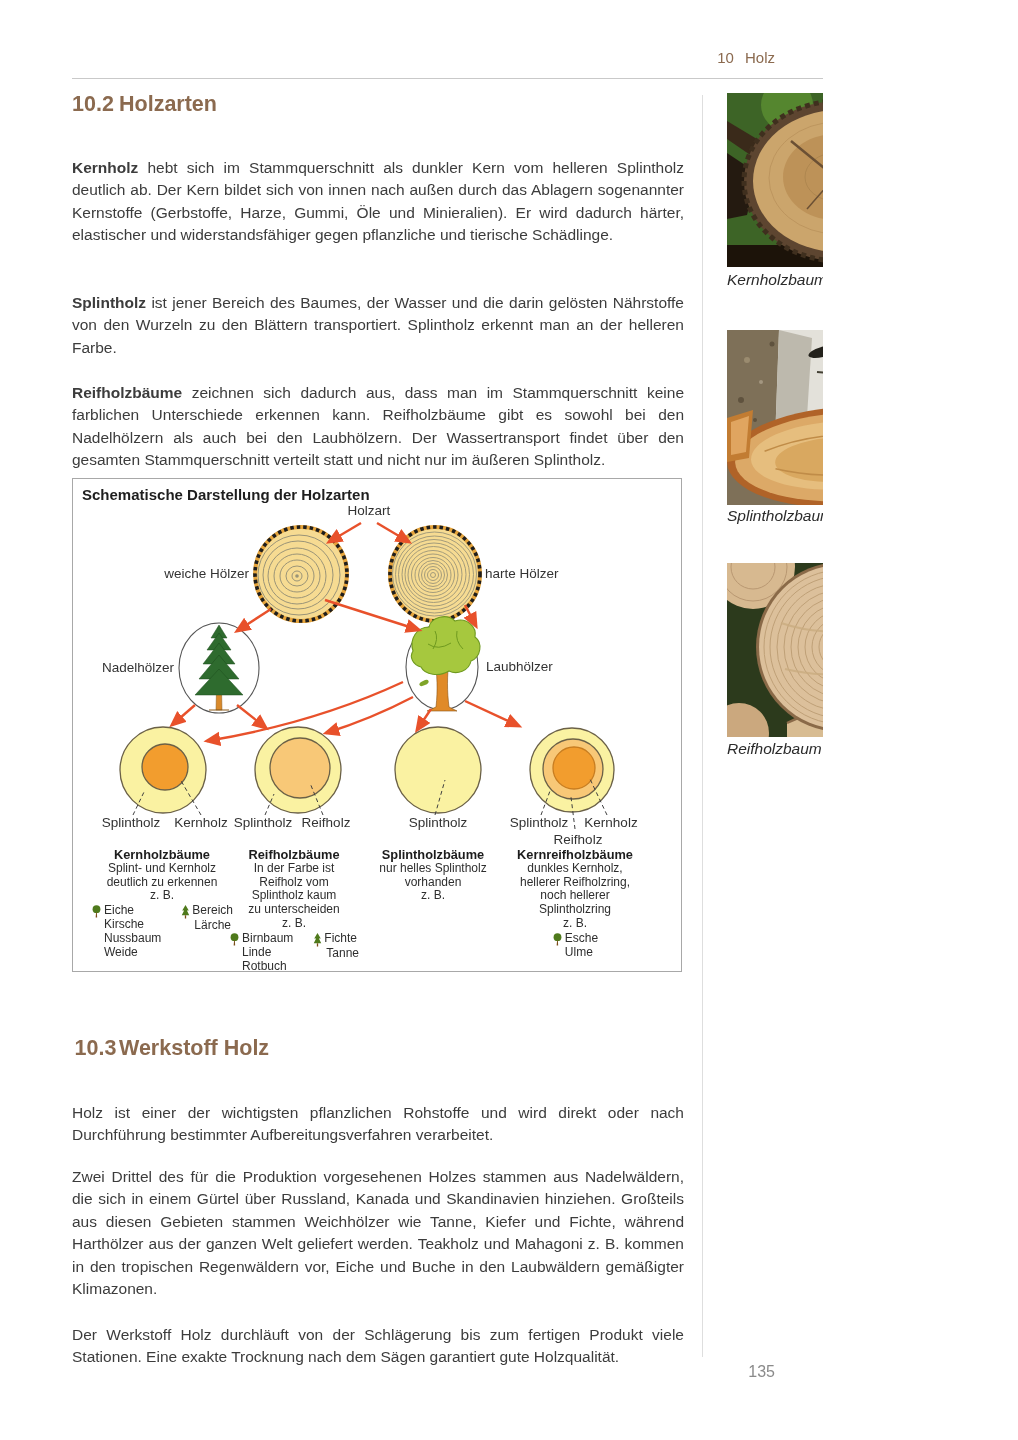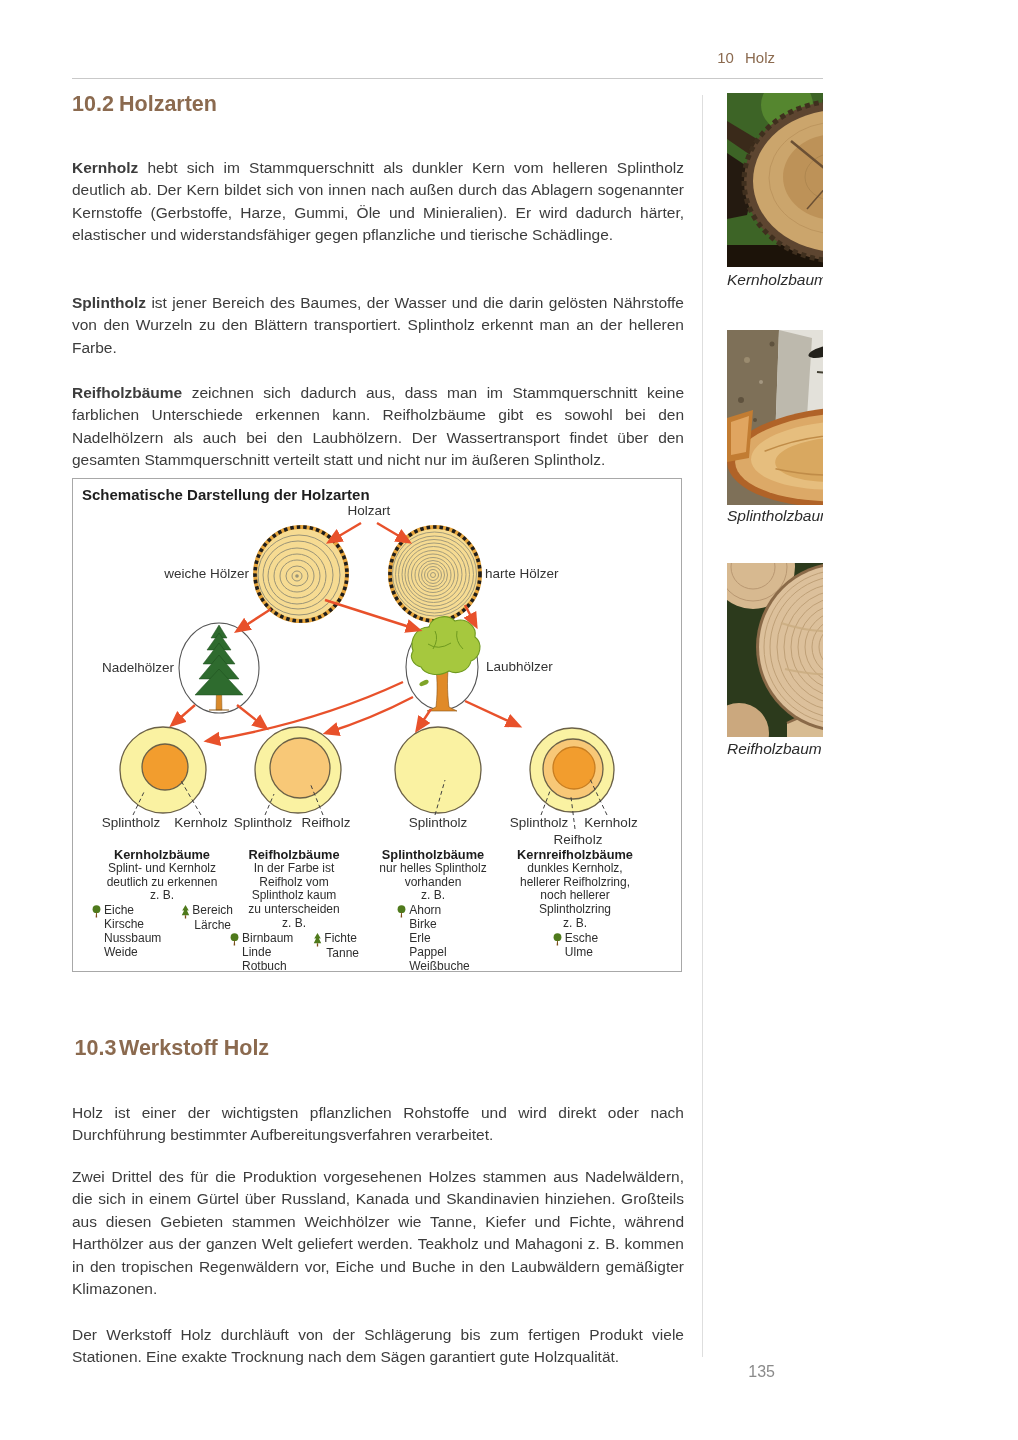--- a/index.html
+++ b/index.html
@@ -233,35 +233,20 @@
           <div class="sp">Tanne</div>
         </div>
       </div>
     </div>
 
     <div class="dcol" style="left:285px;width:150px;">
       <div class="dcol-h">Splintholzbäume</div>
       <div>nur helles Splintholz</div>
       <div>vorhanden</div>
       <div>z. B.</div>
-      <div class="dgroups">
-        <div class="dgroup">
-          <div class="sp first">
-              <svg width="11" height="13" viewBox="0 0 11 14">
-                <circle cx="5.5" cy="4.5" r="4.2" fill="#4f7a1c"></circle>
-                <path d="M5 8 L4.6 13.5 L6.2 13.5 L5.9 8 Z" fill="#7a4d1a"></path>
-              </svg>
-              <span>Ahorn</span>
-            </div>
-          <div class="sp">Birke</div>
-          <div class="sp">Erle</div>
-          <div class="sp">Pappel</div>
-          <div class="sp">Weißbuche</div>
-        </div>
-      </div>
     </div>
 
     <div class="dcol" style="left:420px;width:164px;">
       <div class="dcol-h">Kernreifholzbäume</div>
       <div>dunkles Kernholz,</div>
       <div>hellerer Reifholzring,</div>
       <div>noch hellerer</div>
       <div>Splintholzring</div>
       <div>z. B.</div>
       <div class="dgroups">

